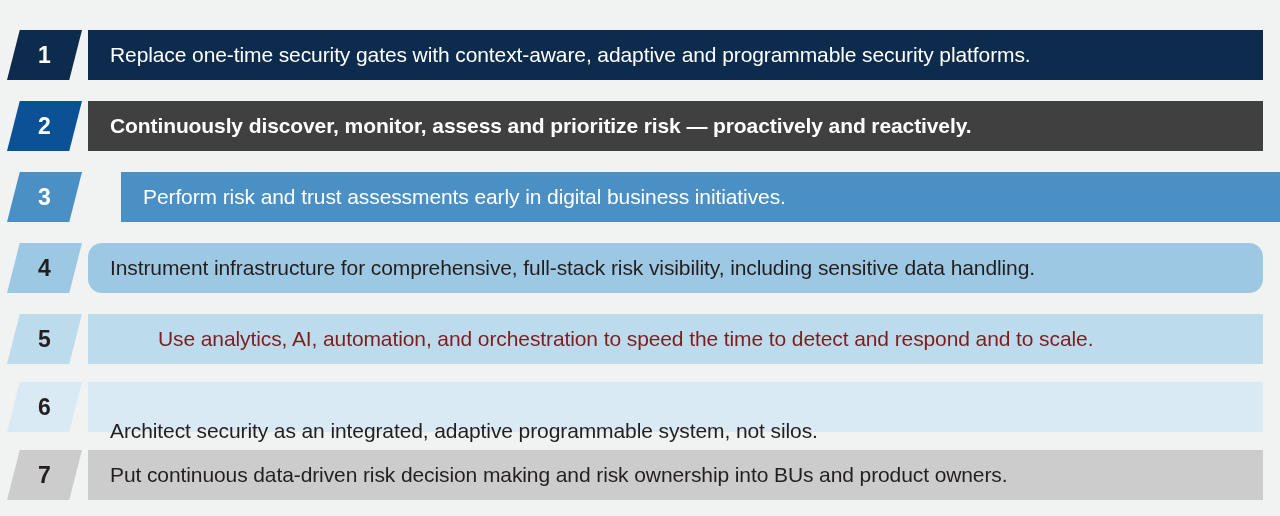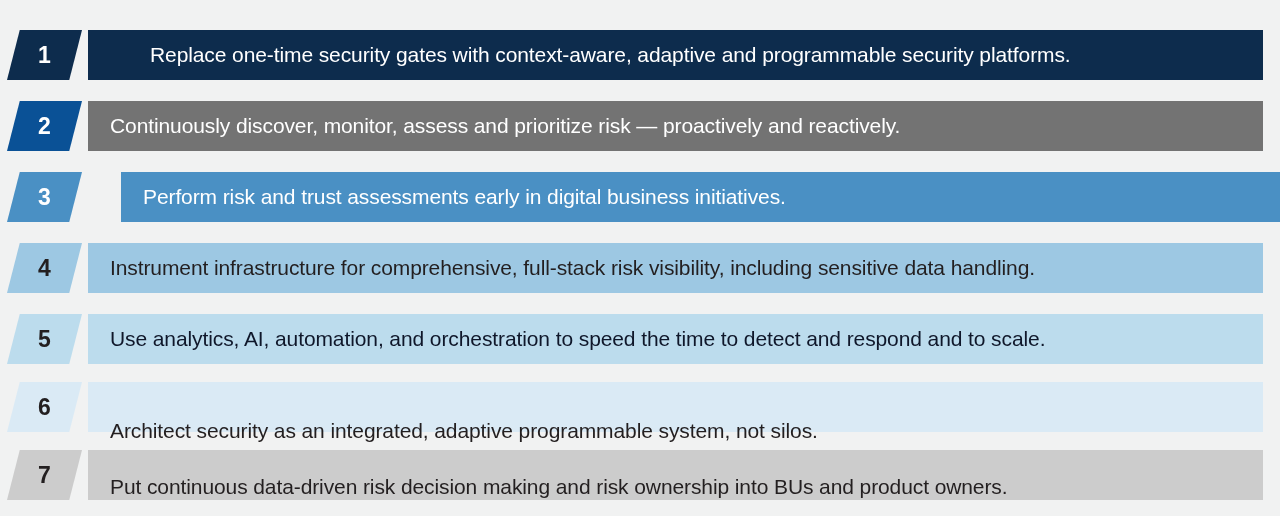--- a/index.html
+++ b/index.html
@@ -75,71 +75,71 @@
 </head>
 <body style="background: rgb(241, 242, 242);">
 
 <div id="board" style="background: rgb(241, 242, 242);">
 
   <div class="row" style="top:30px;">
     <div class="badge" style="background: rgb(13, 44, 77);">
       <span class="badge-num" style="color: rgb(255, 255, 255);">1</span>
     </div>
     <div class="bar" style="background: rgb(13, 44, 77);">
-      <span class="bar-text" style="color: rgb(255, 255, 255); margin-left: 40px;">Replace one-time security gates with context-aware, adaptive and programmable security platforms.</span>
+      <span class="bar-text" style="color: rgb(255, 255, 255);">Replace one-time security gates with context-aware, adaptive and programmable security platforms.</span>
     </div>
   </div>
 
   <div class="row" style="top:101px;">
     <div class="badge" style="background: rgb(10, 81, 150);">
       <span class="badge-num" style="color: rgb(255, 255, 255);">2</span>
     </div>
-    <div class="bar" style="background: #737373;">
+    <div class="bar" style="background: #404040; font-weight: bold;">
       <span class="bar-text" style="color: rgb(255, 255, 255);">Continuously discover, monitor, assess and prioritize risk — proactively and reactively.</span>
     </div>
   </div>
 
   <div class="row" style="top:172px;">
     <div class="badge" style="background: rgb(74, 144, 196);">
       <span class="badge-num" style="color: rgb(255, 255, 255);">3</span>
     </div>
     <div class="bar" style="background: rgb(74, 144, 196); margin-left: 33px;">
       <span class="bar-text" style="color: rgb(255, 255, 255);">Perform risk and trust assessments early in digital business initiatives.</span>
     </div>
   </div>
 
   <div class="row" style="top:243px;">
     <div class="badge" style="background: rgb(157, 200, 227);">
       <span class="badge-num" style="color: rgb(35, 31, 32);">4</span>
     </div>
-    <div class="bar" style="background: rgb(157, 200, 227);">
+    <div class="bar" style="background: rgb(157, 200, 227); border-radius: 14px;">
       <span class="bar-text" style="color: rgb(35, 31, 32);">Instrument infrastructure for comprehensive, full-stack risk visibility, including sensitive data handling.</span>
     </div>
   </div>
 
   <div class="row" style="top:314px;">
     <div class="badge" style="background: rgb(188, 220, 237);">
       <span class="badge-num" style="color: rgb(35, 31, 32);">5</span>
     </div>
     <div class="bar" style="background: rgb(188, 220, 237);">
-      <span class="bar-text" style="color: #0f172a;">Use analytics, AI, automation, and orchestration to speed the time to detect and respond and to scale.</span>
+      <span class="bar-text" style="color: #7f1d1d; margin-left: 48px;">Use analytics, AI, automation, and orchestration to speed the time to detect and respond and to scale.</span>
     </div>
   </div>
 
   <div class="row" style="top:382px;">
     <div class="badge" style="background: rgb(218, 234, 245);">
       <span class="badge-num" style="color: rgb(35, 31, 32);">6</span>
     </div>
     <div class="bar" style="background: rgb(218, 234, 245);">
       <span class="bar-text" style="color: rgb(35, 31, 32); margin-top: 48px;">Architect security as an integrated, adaptive programmable system, not silos.</span>
     </div>
   </div>
 
   <div class="row" style="top:450px;">
     <div class="badge" style="background: rgb(204, 204, 204);">
       <span class="badge-num" style="color: rgb(35, 31, 32);">7</span>
     </div>
-    <div class="bar" style="background: rgb(204, 204, 204); align-items: flex-end;">
+    <div class="bar" style="background: rgb(204, 204, 204);">
       <span class="bar-text" style="color: rgb(35, 31, 32);">Put continuous data-driven risk decision making and risk ownership into BUs and product owners.</span>
     </div>
   </div>
 
 </div>
 
 </body></html>

